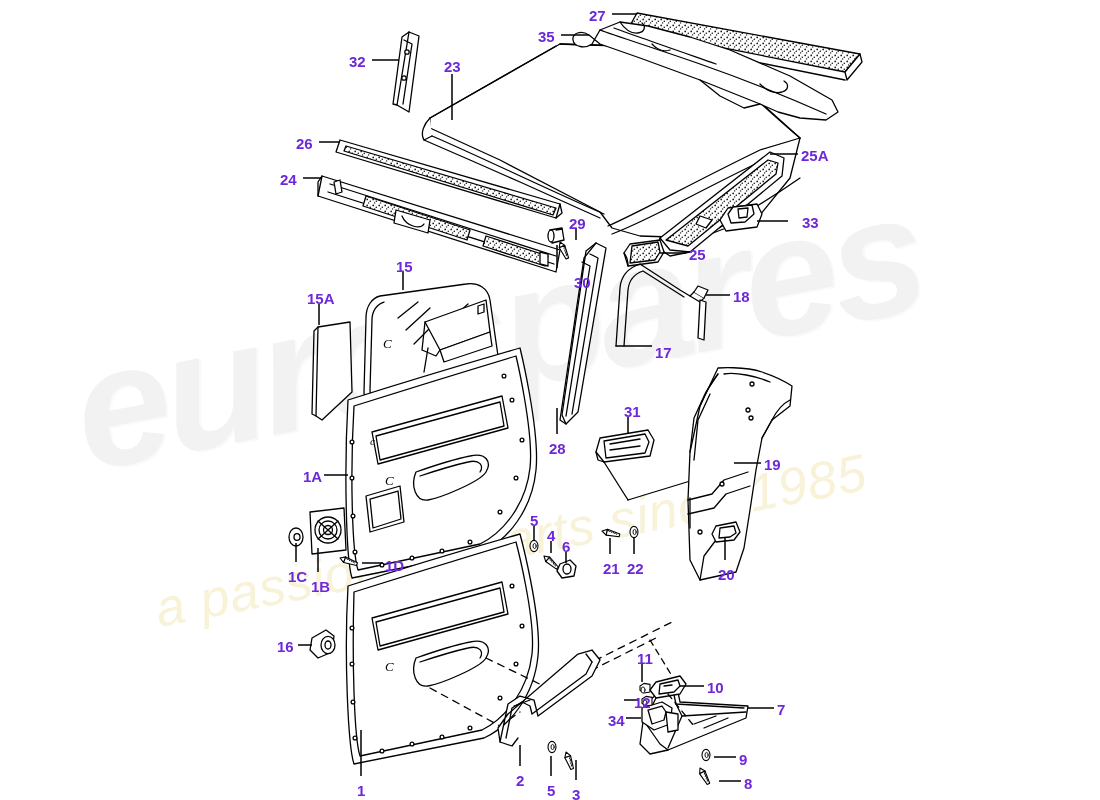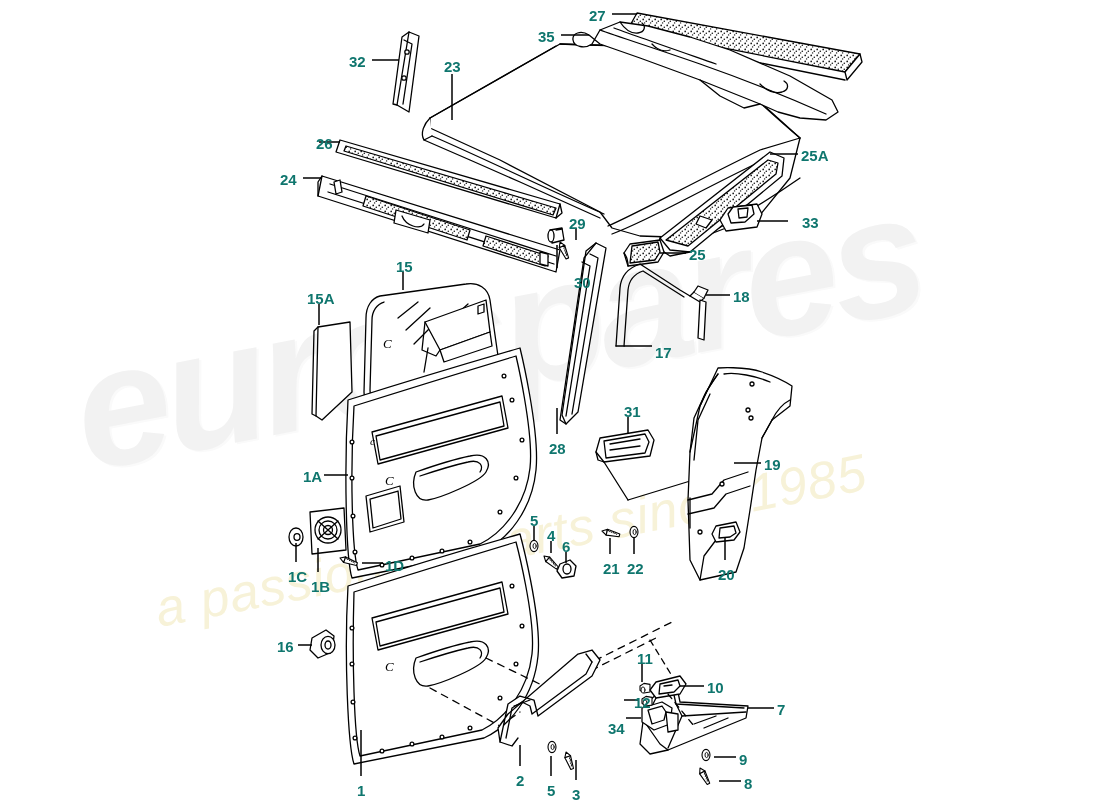--- a/index.html
+++ b/index.html
@@ -6,21 +6,21 @@
   body{width:1100px;height:800px;overflow:hidden;
        font-family:"Liberation Sans", sans-serif;}
   #diagram{position:relative;width:1100px;height:800px;background:#fff;}
   svg{display:block;}
   .wm{position:absolute;pointer-events:none;user-select:none;}
   .wm-main{left:60px;top:330px;width:1000px;font-size:170px;font-weight:bold;
     font-style:italic;color:#f2f2f2;letter-spacing:-6px;line-height:1;
     text-shadow:2px 2px 0 #fafafa;transform:rotate(-11deg);transform-origin:0 0;}
   .wm-sub{left:150px;top:580px;width:900px;font-size:52px;font-style:italic;
     color:#f7f2d8;letter-spacing:1px;transform:rotate(-11deg);transform-origin:0 0;}
-  .lbl{position:absolute;font-size:15px;font-weight:bold;color:#0f766e;
+  .lbl{position:absolute;font-size:15px;font-weight:bold;color:#6d28d9;
        font-family:"Liberation Sans", sans-serif;white-space:nowrap;}
 </style>
 </head>
 <body>
 
 <div id="diagram">
 
   <div class="wm wm-main">eurospares</div>
   <div class="wm wm-sub">a passion for parts since 1985</div>
 
@@ -350,21 +350,21 @@
         <line x1="736" y1="757" x2="714" y2="757"></line>
         <line x1="741" y1="781" x2="719" y2="781"></line>
       </g>
   </svg>
 
   <div id="labels">
       <div class="lbl" style="left: 349px; top: 53px;">32</div>
       <div class="lbl" style="left: 444px; top: 58px;">23</div>
       <div class="lbl" style="left: 589px; top: 7px;">27</div>
       <div class="lbl" style="left: 538px; top: 28px;">35</div>
-      <div class="lbl" style="left: 296px; top: 135px; margin-left: 20px;">26</div>
+      <div class="lbl" style="left: 296px; top: 135px;">26</div>
       <div class="lbl" style="left: 280px; top: 171px;">24</div>
       <div class="lbl" style="left: 801px; top: 147px;">25A</div>
       <div class="lbl" style="left: 791px; top: 214px; margin-left: 11px;">33</div>
       <div class="lbl" style="left: 689px; top: 246px;">25</div>
       <div class="lbl" style="left: 569px; top: 215px;">29</div>
       <div class="lbl" style="left: 550px; top: 274px; margin-left: 24px;">30</div>
       <div class="lbl" style="left: 733px; top: 288px;">18</div>
       <div class="lbl" style="left: 655px; top: 344px;">17</div>
       <div class="lbl" style="left: 396px; top: 258px;">15</div>
       <div class="lbl" style="left: 307px; top: 290px;">15A</div>
@@ -381,19 +381,19 @@
       <div class="lbl" style="left: 603px; top: 560px;">21</div>
       <div class="lbl" style="left: 627px; top: 560px;">22</div>
       <div class="lbl" style="left: 624px; top: 403px;">31</div>
       <div class="lbl" style="left: 764px; top: 456px;">19</div>
       <div class="lbl" style="left: 718px; top: 566px;">20</div>
       <div class="lbl" style="left: 516px; top: 772px;">2</div>
       <div class="lbl" style="left: 547px; top: 782px;">5</div>
       <div class="lbl" style="left: 572px; top: 786px;">3</div>
       <div class="lbl" style="left: 637px; top: 650px;">11</div>
       <div class="lbl" style="left: 610px; top: 694px; margin-left: 24px;">12</div>
-      <div class="lbl" style="left: 608px; top: 712px; margin-top: 8px;">34</div>
+      <div class="lbl" style="left: 608px; top: 712px;">34</div>
       <div class="lbl" style="left: 707px; top: 679px;">10</div>
       <div class="lbl" style="left: 777px; top: 701px;">7</div>
       <div class="lbl" style="left: 739px; top: 751px;">9</div>
       <div class="lbl" style="left: 744px; top: 775px;">8</div>
     </div>
 </div>
 
 </body></html>

